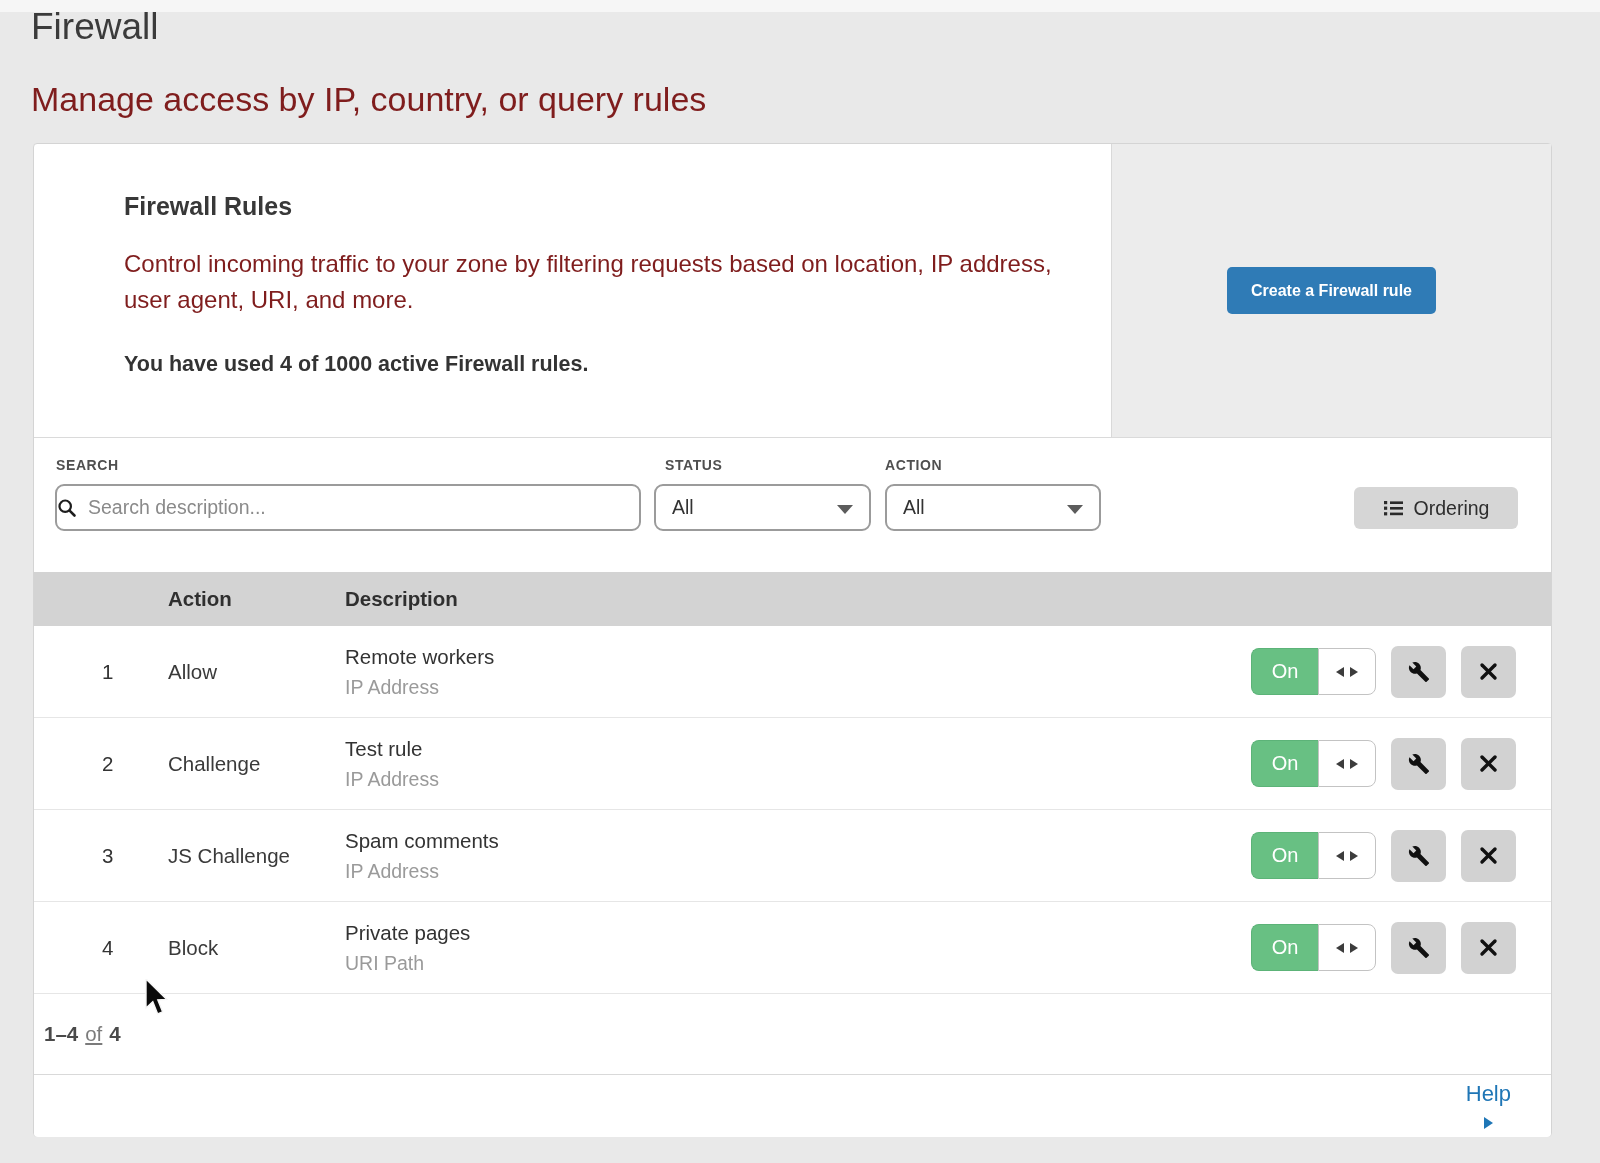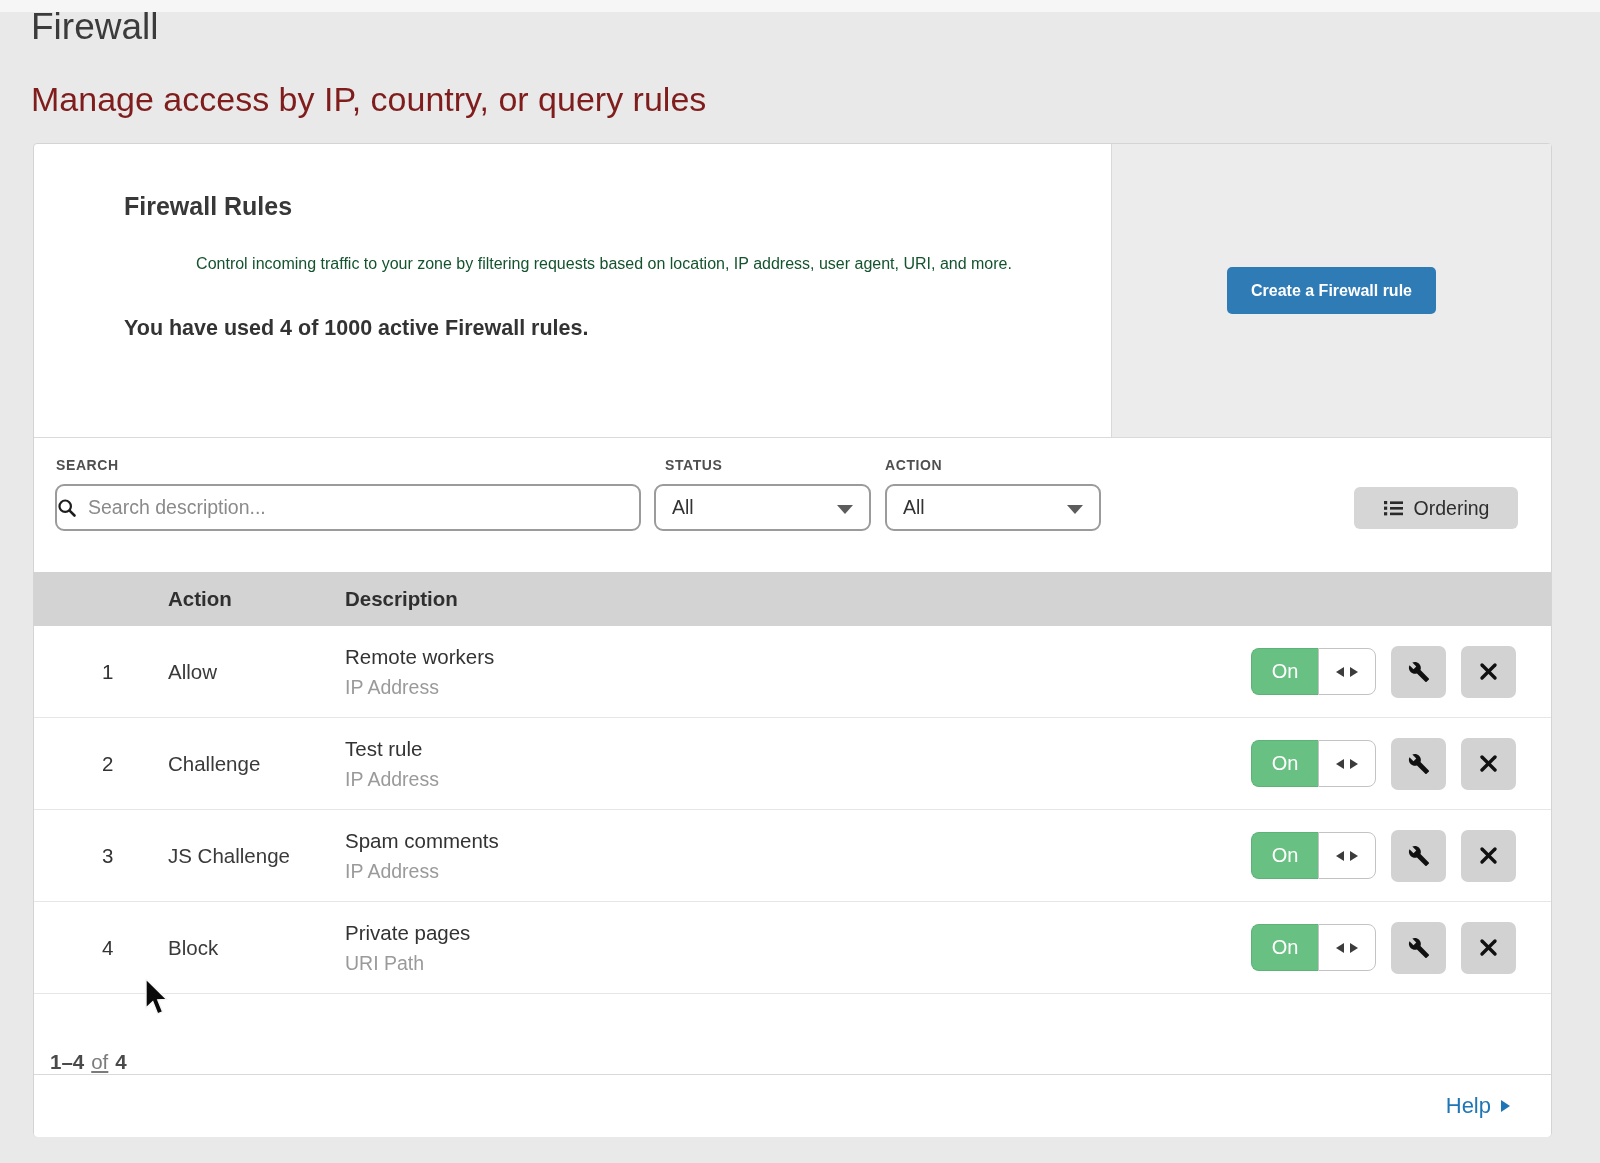--- a/index.html
+++ b/index.html
@@ -19,21 +19,21 @@
 
   .card {
     position:absolute; left:33px; top:143px; width:1519px; height:994px;
     background:#ffffff; border:1px solid #d4d4d4; border-radius:4px;
   }
 
   
   .card-intro { position:relative; height:294px; border-bottom:1px solid #dadada; }
   .intro-text { position:absolute; left:46px; top:0; width:1000px;margin-left:44px; }
   .intro-heading { margin-top:48px; font-size:25px; font-weight:700; color:#383838; }
-  .intro-desc { margin-top:25px; font-size:16px; line-height:36px; color:#14532d; width:960px;text-align:center; }
+  .intro-desc { margin-top:25px; font-size:24px; line-height:36px; color:#7f1d1d; width:960px; }
   .intro-usage { margin-top:34px; font-size:21.5px; font-weight:700; color:#333; }
   .promo-panel {
     position:absolute; right:0; top:0; width:440px; height:293px;
     background:#ececec; border-left:1px solid #d9d9d9;
     display:flex; align-items:center; justify-content:center;
   }
   .create-btn {
     background:#2f7bb6; color:#fff; border:none; border-radius:5px;
     font-family:"Liberation Sans", sans-serif;
     font-size:16px; font-weight:700; padding:12px 24px; height:47px; cursor:pointer;
@@ -109,33 +109,33 @@
   }
   .icon-btn {
     width:55px; height:52px; background:#d2d2d2; border:none; border-radius:7px;
     display:flex; align-items:center; justify-content:center; cursor:pointer;
   }
   .row-wrench { margin-left:15px; }
   .row-delete { margin-left:15px; }
 
   
   .pagination {
-    height:80px; display:flex; align-items:flex-end; padding-left:16px;
+    height:80px; display:flex; align-items:center; padding-left:10px;
     font-size:20.5px; color:#4a4a4a;
   }
   .pg-strong { font-weight:700; color:#4a4a4a; }
   .pg-of { color:#7b7b7b; margin:0 7px; font-weight:400;text-decoration:underline; }
   .card-footer {
     height:63px; border-top:1px solid #d9d9d9;
     display:flex; align-items:center; justify-content:flex-end; padding-right:40px;
     border-radius:0 0 4px 4px; background:#fff;
   }
   .help-link {
     color:#1f76b6; font-size:22px; text-decoration:none;
-    display:flex; align-items:center; gap:8px; cursor:pointer;
+    display:flex; align-items:center; gap:8px; cursor:pointer;flex-direction:column;
   }
 
   .cursor { position:absolute; left:144px; top:979px; pointer-events:none; }
 </style>
 </head>
 <body>
 
 <div class="top-strip"></div>
 
 <div class="page-title">Firewall</div>

